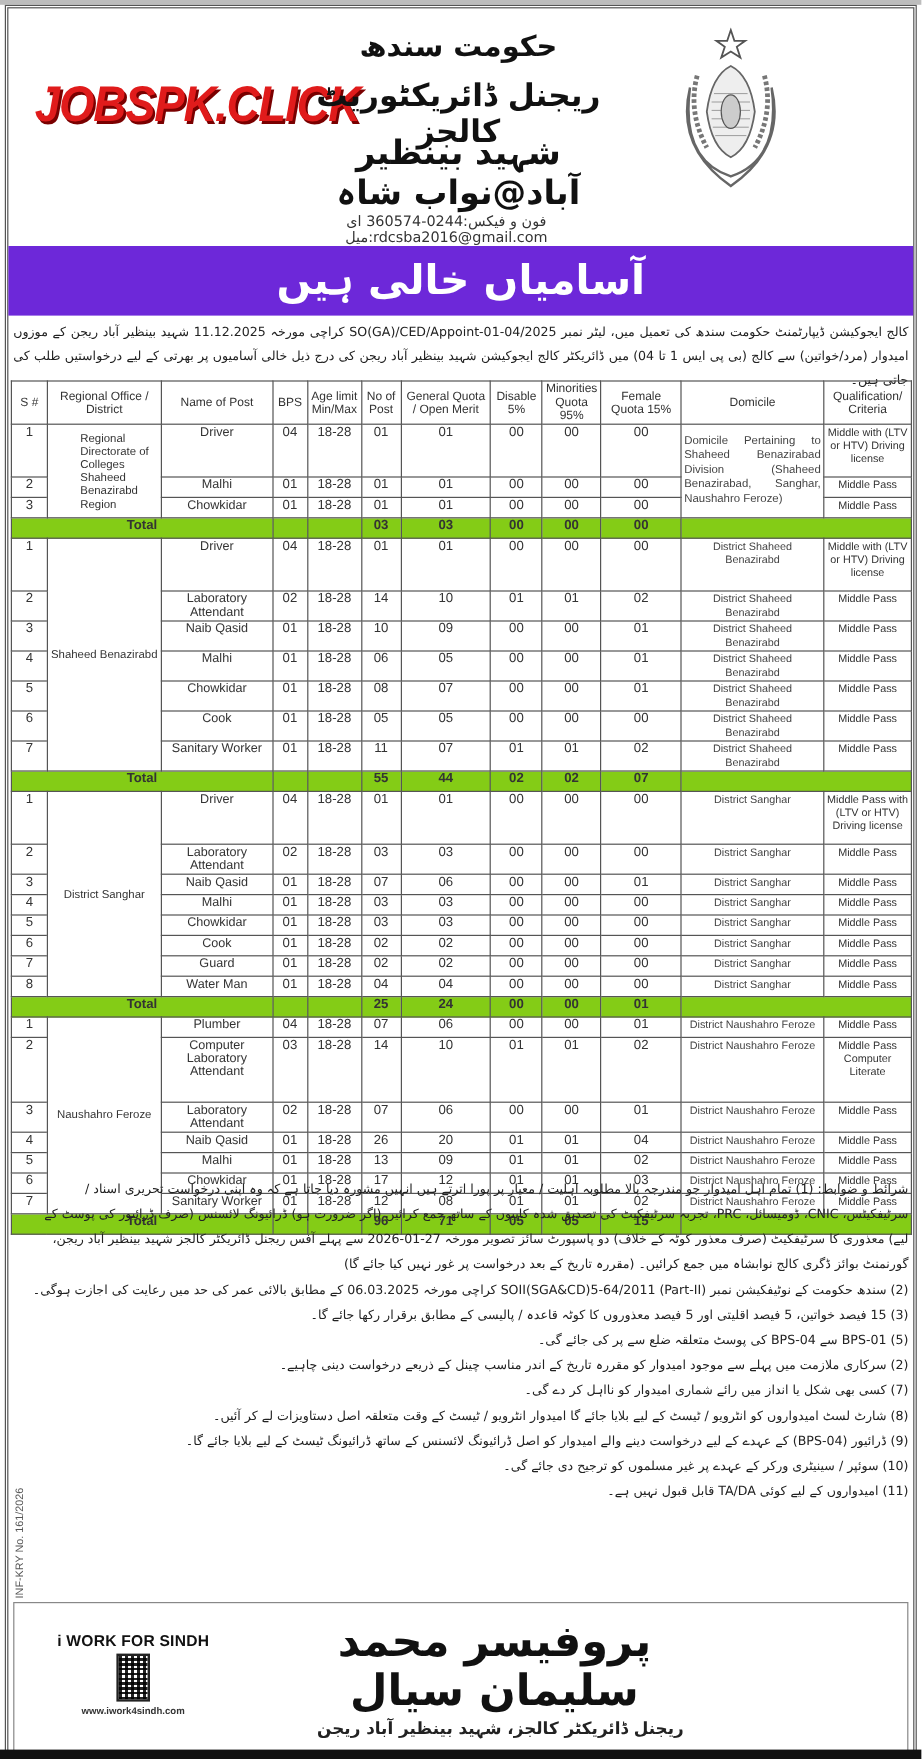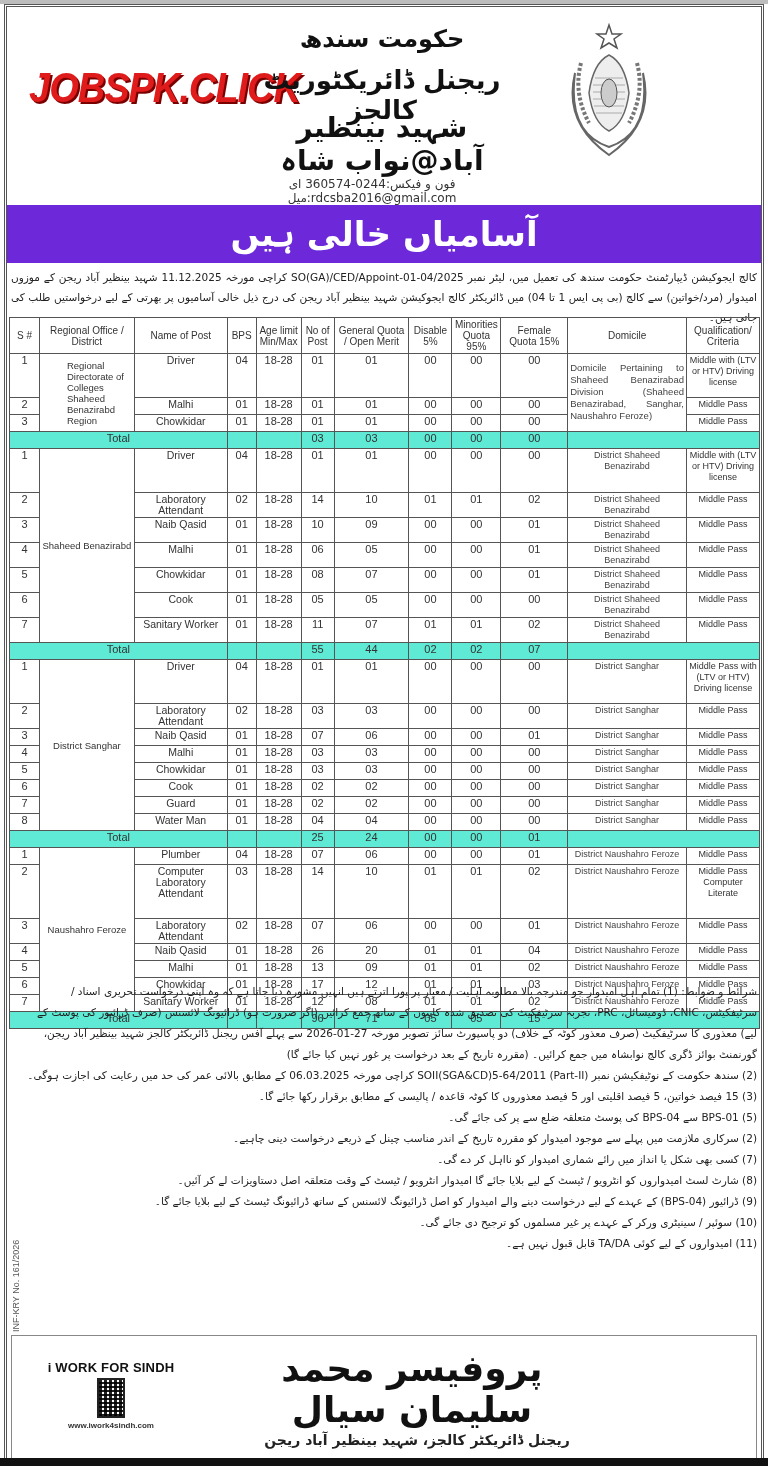--- a/index.html
+++ b/index.html
@@ -27,21 +27,21 @@
   table.jobs th, table.jobs td { border: 1px solid #555; text-align: center; vertical-align: top; padding: 1px 2px; line-height: 11px; }
   table.jobs th { font-weight: normal; font-size: 10px; vertical-align: middle; height: 34px; color: #333; }
   table.jobs td.region { vertical-align: middle; font-size: 9.5px; }
   table.jobs td.region.first { vertical-align: top; text-align: left; padding-top: 6px; padding-left: 27px; }
   table.jobs td.dom { font-size: 9px; color: #444; }
   table.jobs td.dom.long { text-align: justify; vertical-align: top; padding-top: 8px; font-size: 9.5px; line-height: 12px; }
   table.jobs td.qual { font-size: 9px; line-height: 11px; }
   table.jobs td.num { font-size: 11px; }
   table.jobs td.post { font-size: 10.5px; }
   table.jobs td.sn { font-size: 11px; }
-  tr.total td { background: #5eead4; font-weight: normal; font-size: 11px; height: 17px; }
+  tr.total td { background: #84cc16; font-weight: bold; font-size: 11px; height: 17px; }
   tr.r-tall td { height: 44px; }
   tr.r-norm td { height: 17px; }
   tr.r-xtall td { height: 54px; }
 
   
   .notes { position: absolute; left: 20px; width: 730px; top: 974px; font-size: 10.5px; line-height: 21px; color: #222; }
   .notes p { margin: 0; }
   .side-code { position: absolute; left: 4px; top: 1205px; width: 14px; height: 120px; font-size: 9px; color: #555; writing-mode: vertical-rl; transform: rotate(180deg); white-space: nowrap; }
 
   

